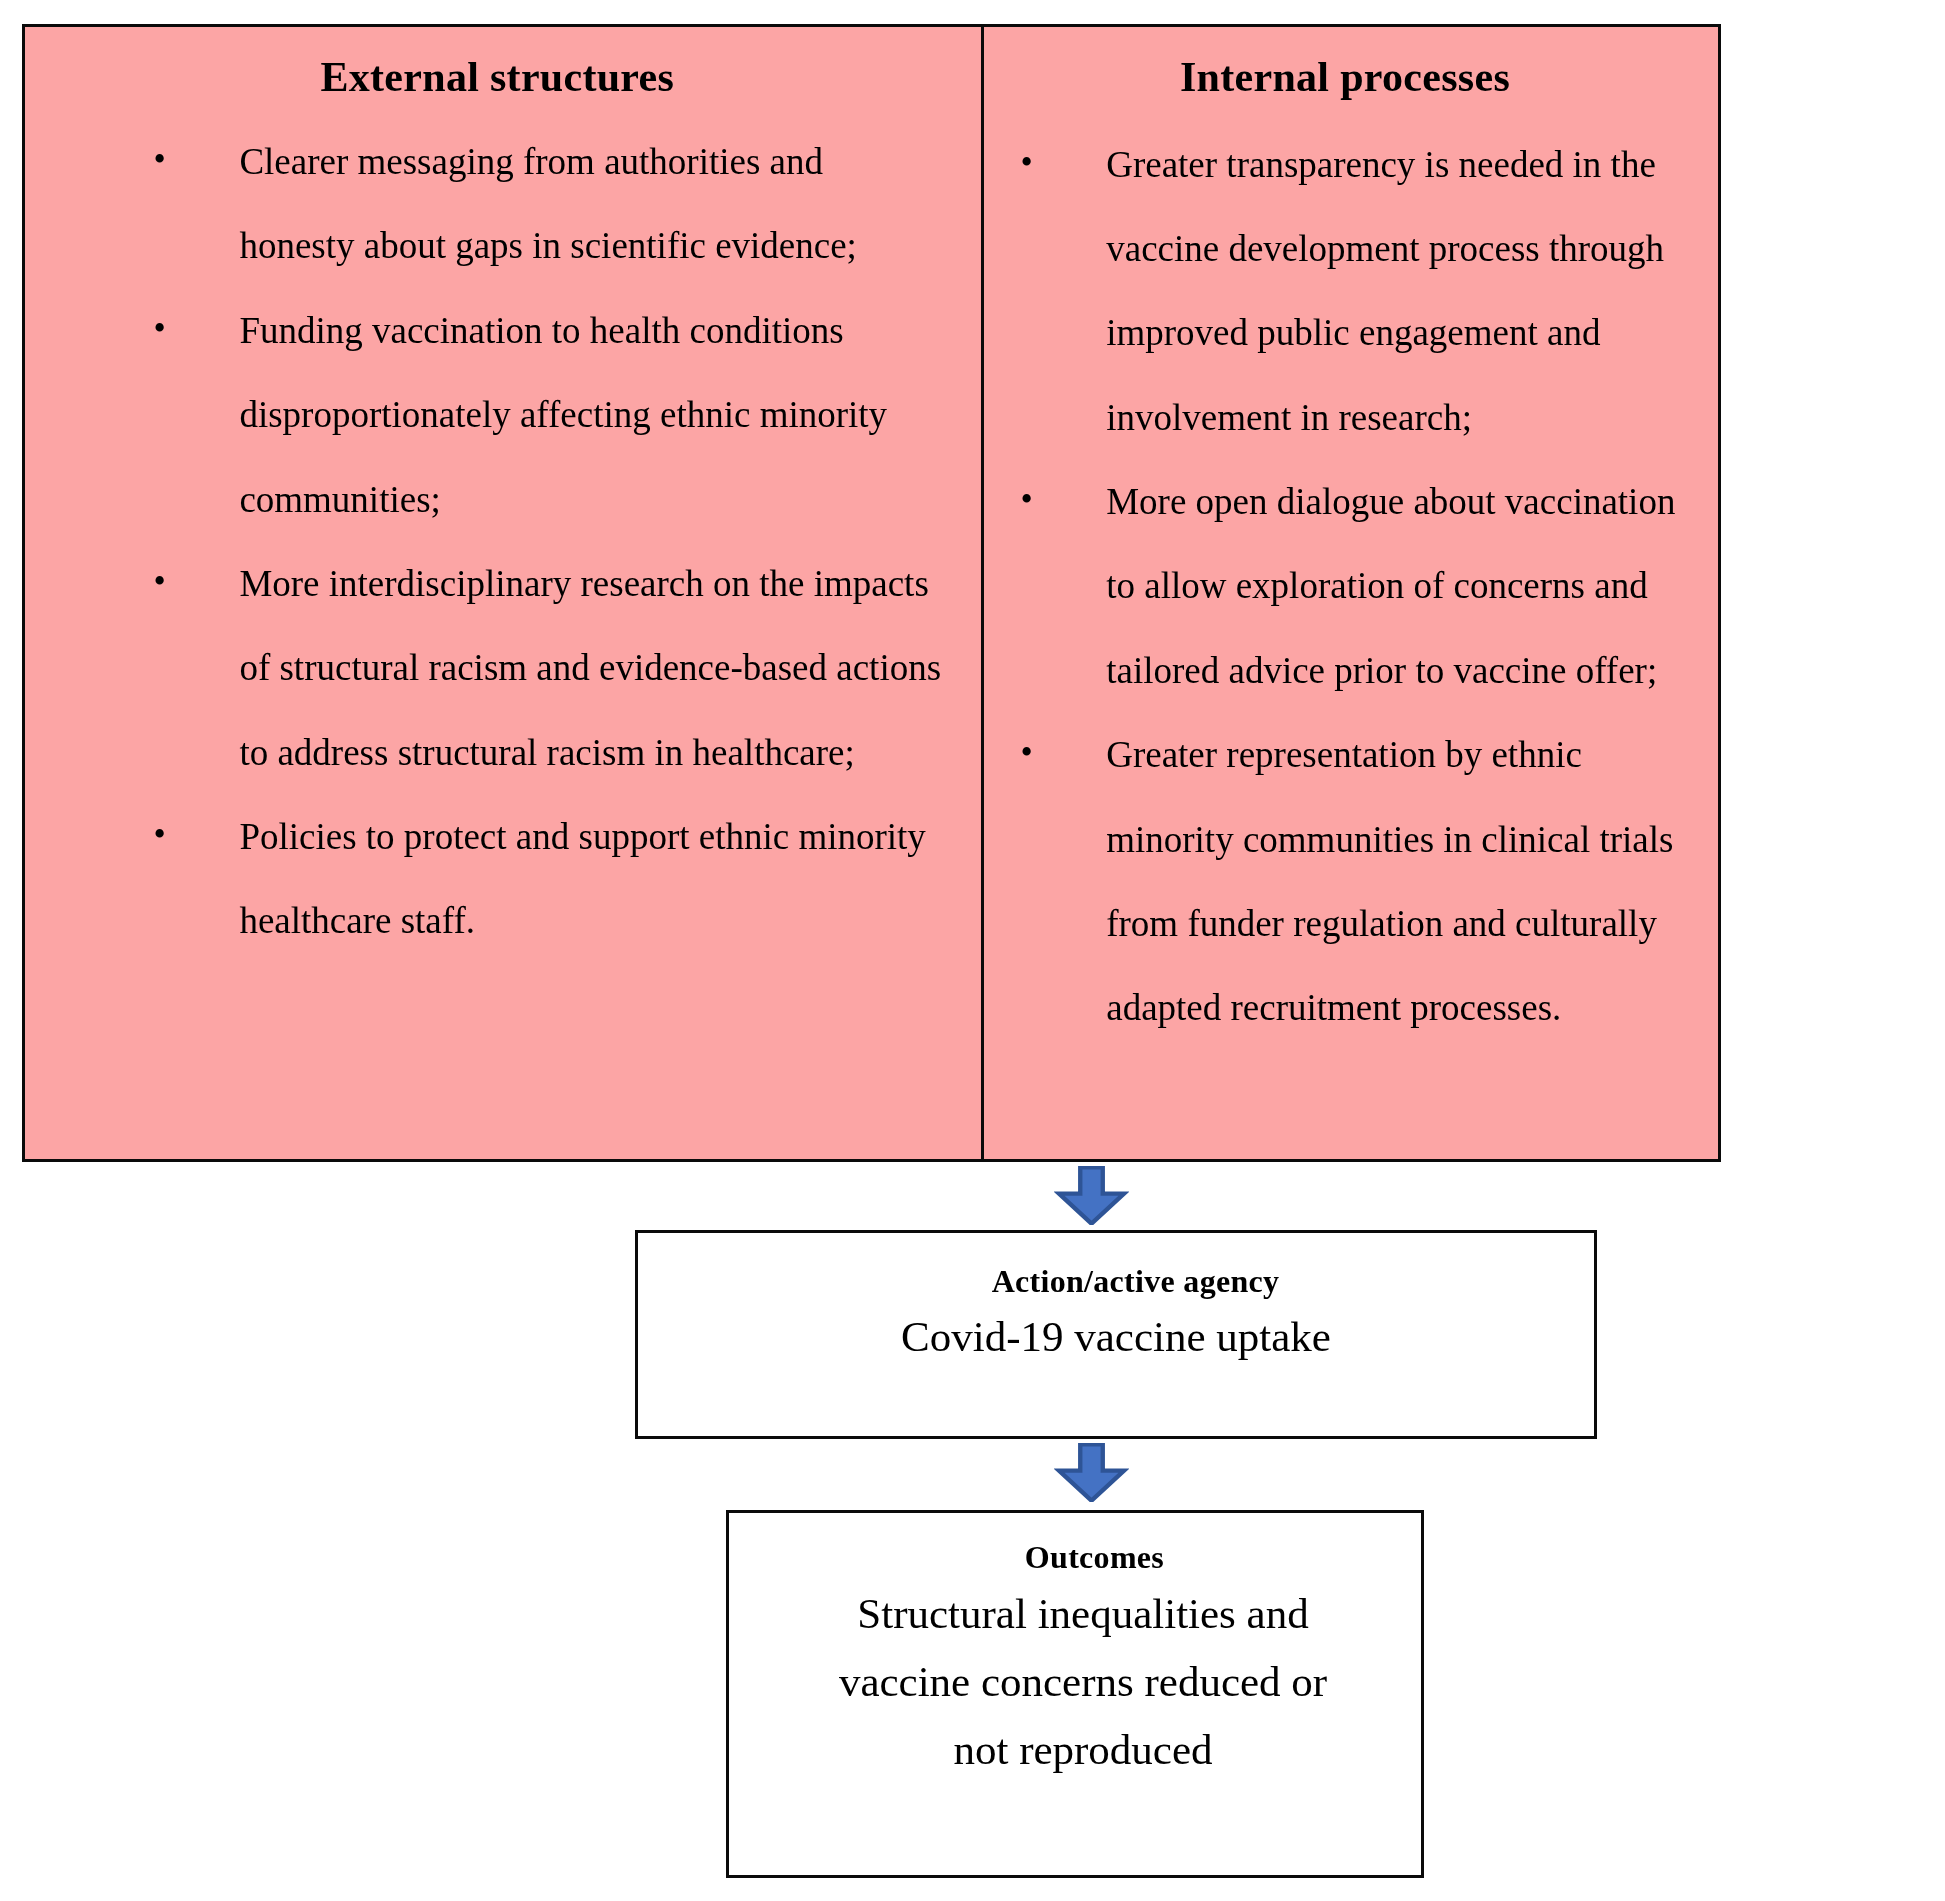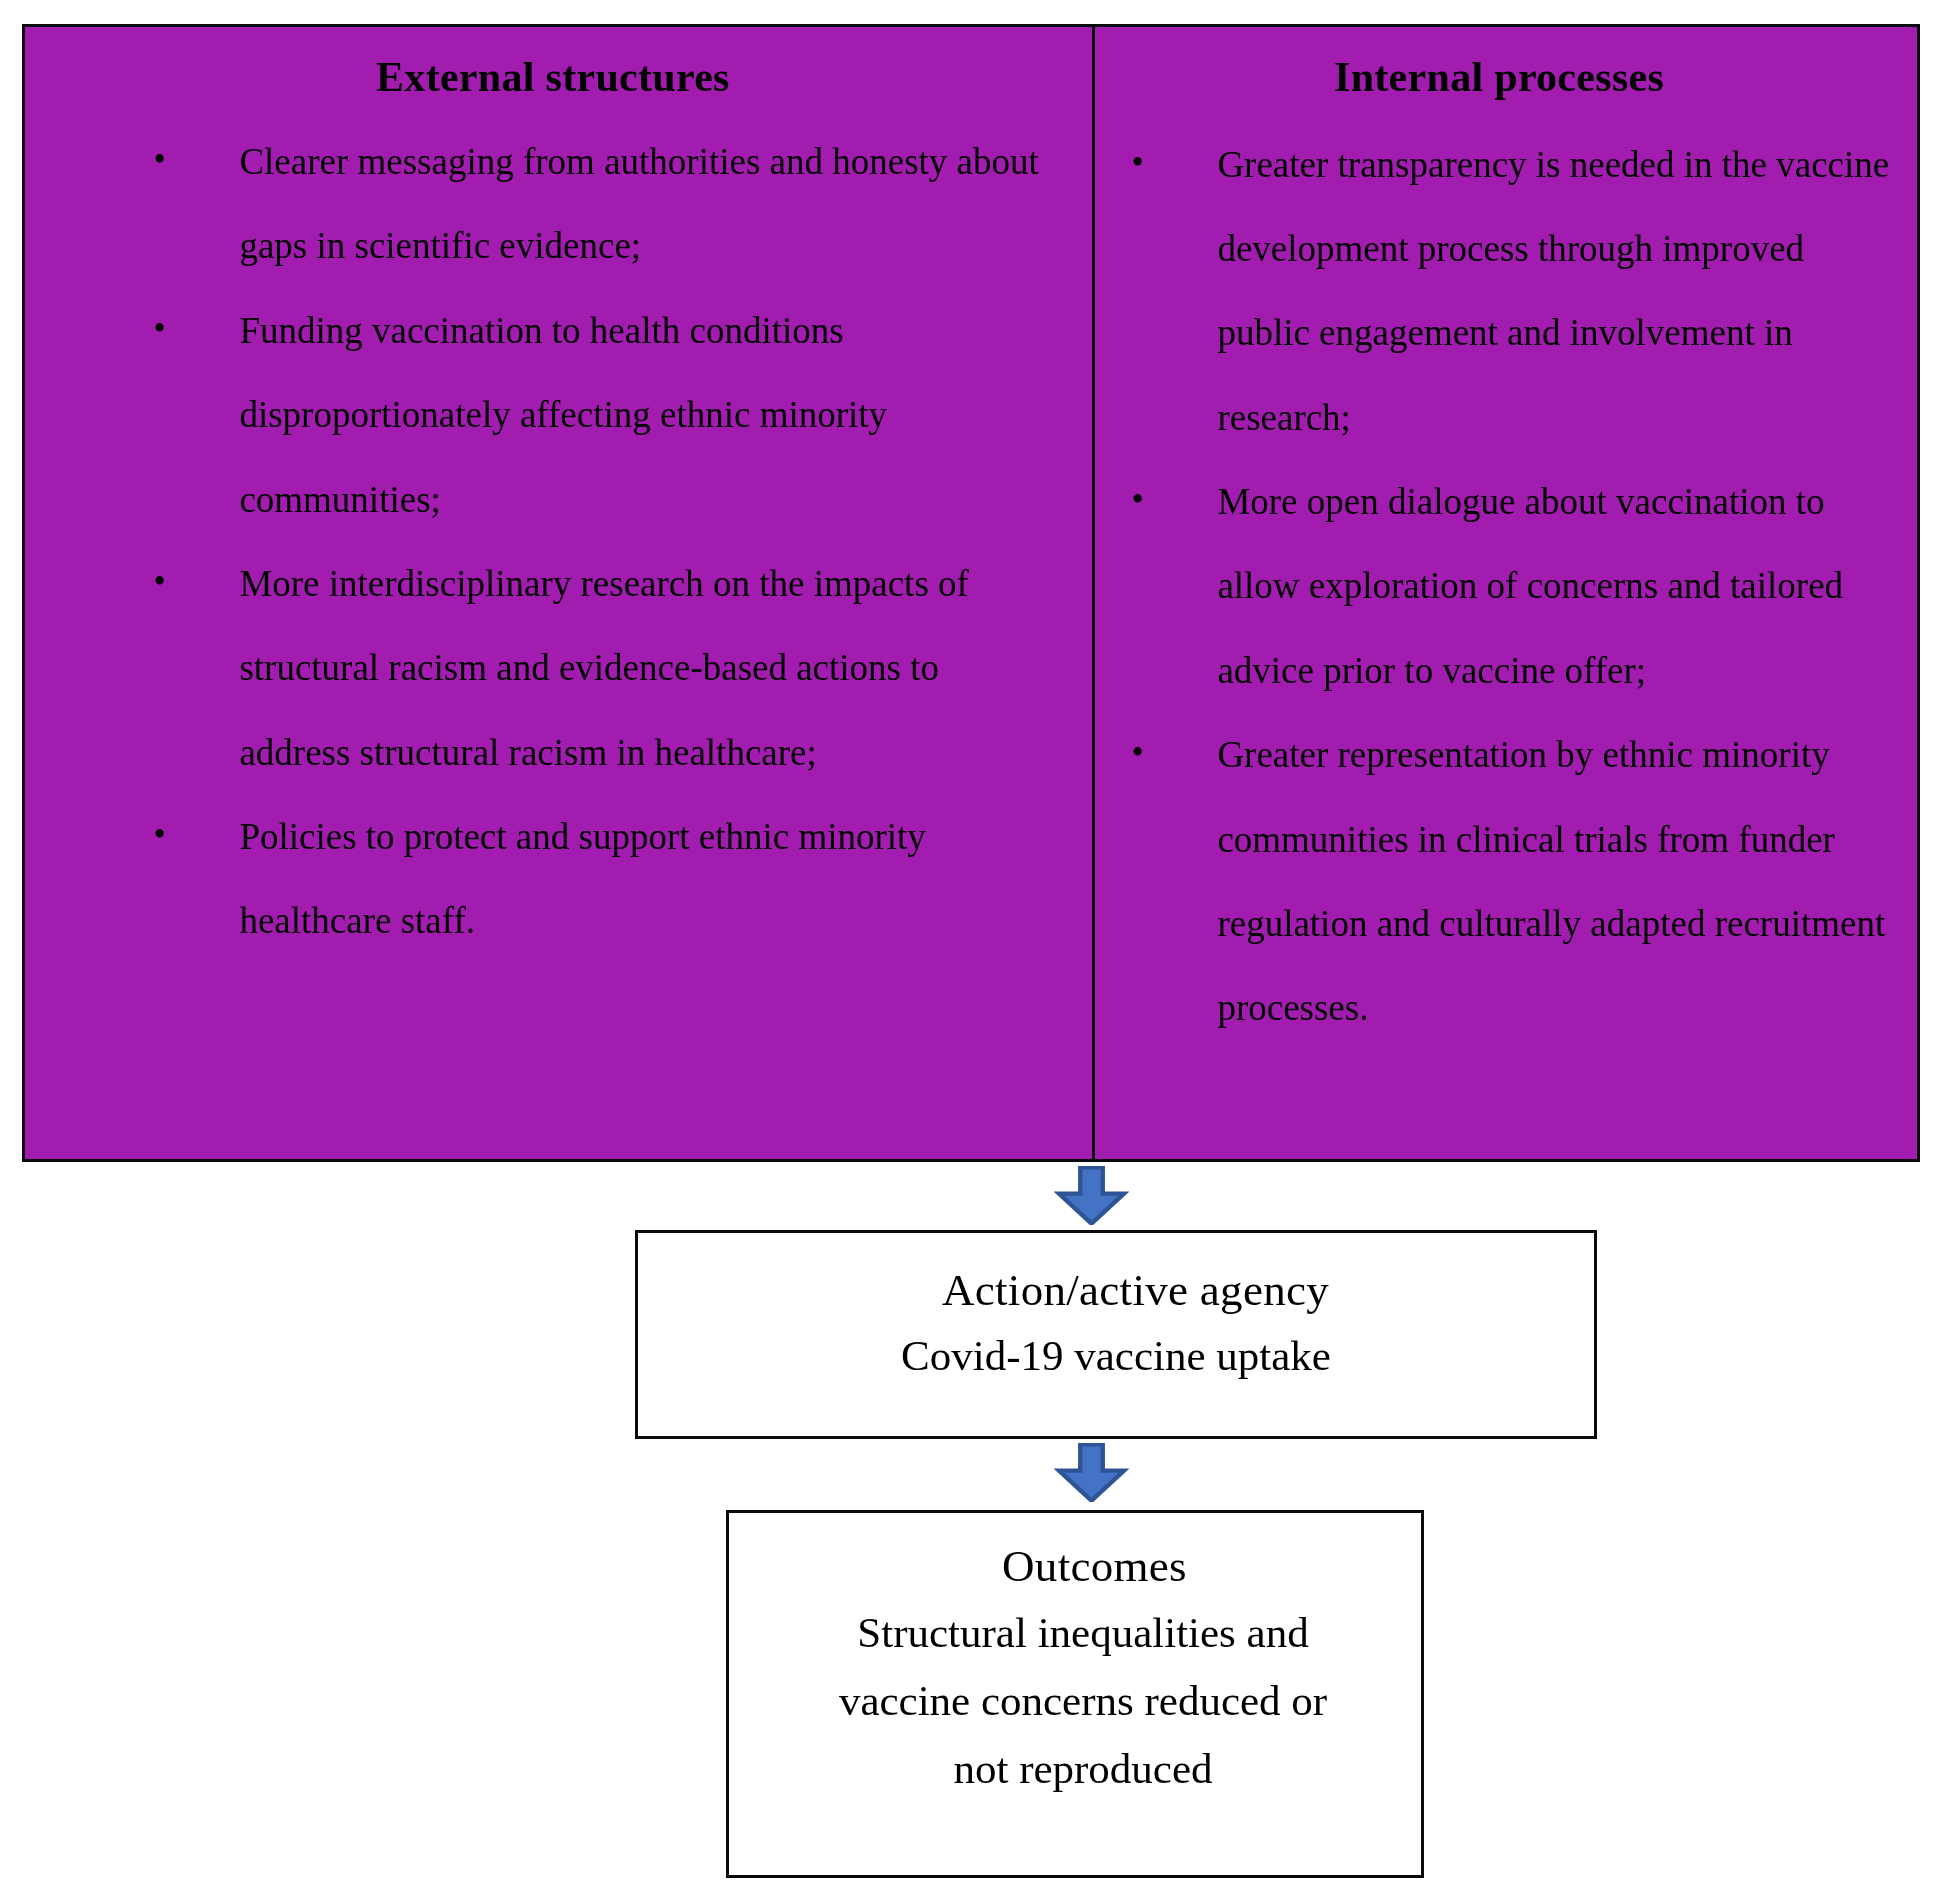--- a/index.html
+++ b/index.html
@@ -14,26 +14,26 @@
     font-family: "Liberation Serif", "DejaVu Serif", serif;
     color: #000000;
     overflow: hidden;
   }
 
   
   .top-panel {
     position: absolute;
     left: 22.4px;
     top: 24px;
-    width: 1898px;
+    width: 1699px;
     height: 1138px;
     border: 3.7px solid #0a0a0a;
     box-sizing: border-box;
     display: flex;
-    background: #a21caf;
+    background: #fca5a5;
   }
   .col {
     box-sizing: border-box;
     height: 100%;
     position: relative;
   }
   .col-left {
     width: 1070px;
     border-right: 3.7px solid #0a0a0a;
     padding: 18.7px 37px 0 0;
@@ -113,22 +113,22 @@
     padding-top: 25px;
   }
   #outcomes-box {
     left: 726px;
     top: 1510px;
     width: 698px;
     height: 368px;
     padding-top: 21px;
   }
   .box-title {
-    font-weight: normal;
-    font-size: 45px;
+    font-weight: bold;
+    font-size: 32px;
     line-height: 1.45;
     letter-spacing: 0.3px;
     padding-left: 39px;
   }
   .box-line {
     font-size: 43px;
     line-height: 1.52;
   }
   #outcomes-box .box-line { line-height: 1.58; padding-left: 16px; }
 </style>

